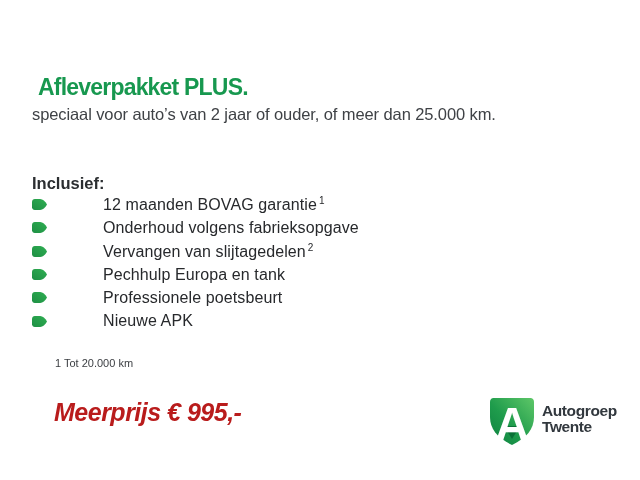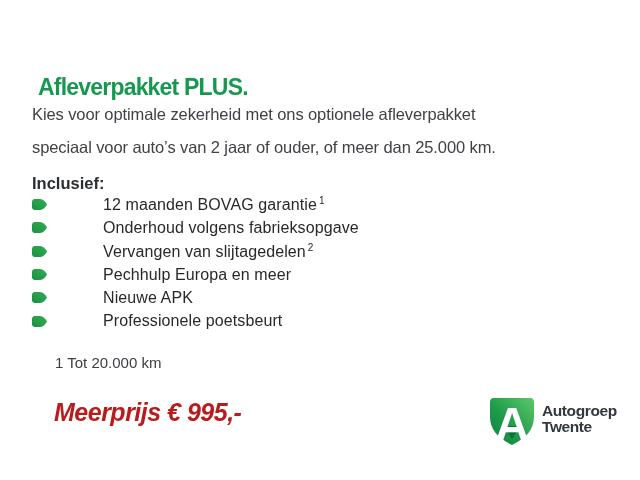--- a/index.html
+++ b/index.html
@@ -24,21 +24,21 @@
     position:absolute;left:32px;top:173px;
     font-size:16.5px;font-weight:700;color:#2b2e31;line-height:20px;text-align:right;
   }
   .list{position:absolute;left:32px;top:193px;}
   .list-row{height:23.3px;display:flex;align-items:center;gap:48px;}
   .list-row svg{width:15px;height:11px;margin-right:8px;flex:none;}
   .list-label{font-size:16px;color:#27292c;letter-spacing:0.1px;white-space:nowrap;}
   .list-label sup{font-size:10px;letter-spacing:0;margin-left:2px;}
   .footnotes{
     position:absolute;left:55px;top:355px;
-    font-size:15px;line-height:16.3px;color:#3b3e42;
+    font-size:11px;line-height:16.3px;color:#3b3e42;
   }
   .price{
     position:absolute;left:54px;top:397px;
     font-size:25px;font-weight:800;letter-spacing:-0.5px;line-height:30px;
     color:#b91c1c;
     font-style:italic;
   }
   .logo{position:absolute;left:490px;top:398px;display:flex;}
   .logo svg{width:44px;height:47px;flex:none;}
   .logo-text{
@@ -46,21 +46,20 @@
     font-size:15.5px;font-weight:800;line-height:15.5px;letter-spacing:-0.4px;
     color:#32383e;white-space:nowrap;
   }
 </style>
 </head>
 <body>
 
 <h1 class="heading">Afleverpakket PLUS.</h1>
 
 <div class="intro">
-  <div>Kies voor optimale zekerheid met ons optionele afleverpakket</div>
   <div>speciaal voor auto’s van 2 jaar of ouder, of meer dan 25.000 km.</div>
 </div>
 
 <div class="inclusief">Inclusief:</div>
 
 <div class="list">
     <div class="list-row">
       <svg viewBox="0 0 15 11" aria-hidden="true">
   <defs>
           <linearGradient id="bg0" x1="0" y1="1" x2="1" y2="0">
@@ -99,45 +98,45 @@
     <div class="list-row">
       <svg viewBox="0 0 15 11" aria-hidden="true">
   <defs>
           <linearGradient id="bg3" x1="0" y1="1" x2="1" y2="0">
     <stop offset="0" stop-color="#1e8f44"></stop>
     <stop offset="1" stop-color="#2fae52"></stop>
   </linearGradient>
         </defs>
   <path d="M2.8 0 H8.2 C10.6 0 13.3 2.2 15 5.5 C13.3 8.8 10.6 11 8.2 11 H2.8 C1.25 11 0 9.75 0 8.2 V2.8 C0 1.25 1.25 0 2.8 0 Z" fill="url(#bg3)"></path>
 </svg>
-      <span class="list-label">Pechhulp Europa en meer</span>
+      <span class="list-label">Pechhulp Europa en tank</span>
+    </div>
+    <div class="list-row">
+      <svg viewBox="0 0 15 11" aria-hidden="true">
+  <defs>
+          <linearGradient id="bg4" x1="0" y1="1" x2="1" y2="0">
+    <stop offset="0" stop-color="#1e8f44"></stop>
+    <stop offset="1" stop-color="#2fae52"></stop>
+  </linearGradient>
+        </defs>
+  <path d="M2.8 0 H8.2 C10.6 0 13.3 2.2 15 5.5 C13.3 8.8 10.6 11 8.2 11 H2.8 C1.25 11 0 9.75 0 8.2 V2.8 C0 1.25 1.25 0 2.8 0 Z" fill="url(#bg4)"></path>
+</svg>
+      <span class="list-label">Professionele poetsbeurt</span>
     </div>
     <div class="list-row">
       <svg viewBox="0 0 15 11" aria-hidden="true">
   <defs>
           <linearGradient id="bg5" x1="0" y1="1" x2="1" y2="0">
     <stop offset="0" stop-color="#1e8f44"></stop>
     <stop offset="1" stop-color="#2fae52"></stop>
   </linearGradient>
         </defs>
   <path d="M2.8 0 H8.2 C10.6 0 13.3 2.2 15 5.5 C13.3 8.8 10.6 11 8.2 11 H2.8 C1.25 11 0 9.75 0 8.2 V2.8 C0 1.25 1.25 0 2.8 0 Z" fill="url(#bg5)"></path>
 </svg>
       <span class="list-label">Nieuwe APK</span>
-    </div>
-    <div class="list-row">
-      <svg viewBox="0 0 15 11" aria-hidden="true">
-  <defs>
-          <linearGradient id="bg4" x1="0" y1="1" x2="1" y2="0">
-    <stop offset="0" stop-color="#1e8f44"></stop>
-    <stop offset="1" stop-color="#2fae52"></stop>
-  </linearGradient>
-        </defs>
-  <path d="M2.8 0 H8.2 C10.6 0 13.3 2.2 15 5.5 C13.3 8.8 10.6 11 8.2 11 H2.8 C1.25 11 0 9.75 0 8.2 V2.8 C0 1.25 1.25 0 2.8 0 Z" fill="url(#bg4)"></path>
-</svg>
-      <span class="list-label">Professionele poetsbeurt</span>
     </div>
   </div>
 
 <div class="footnotes">
     <div>1 Tot 20.000 km</div>
   </div>
 
 <div class="price">Meerprijs € 995,-</div>
 
 <div class="logo">

